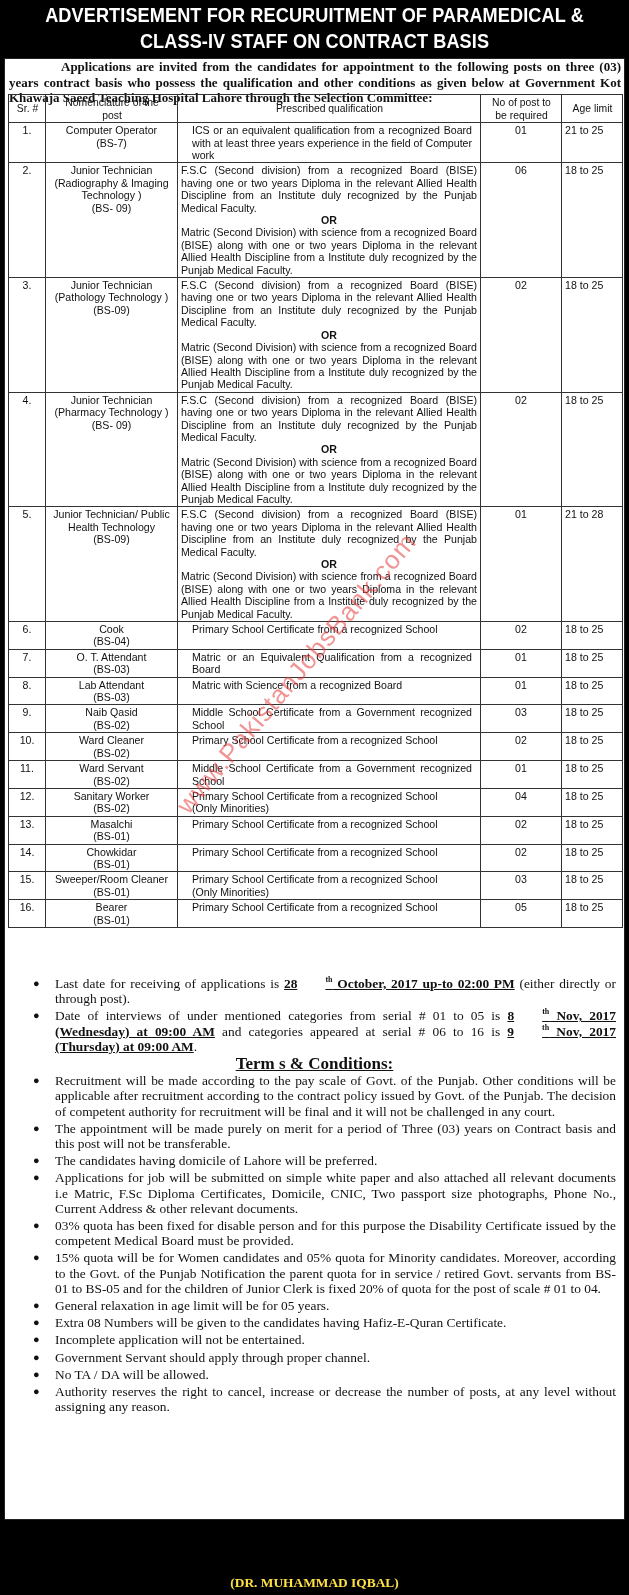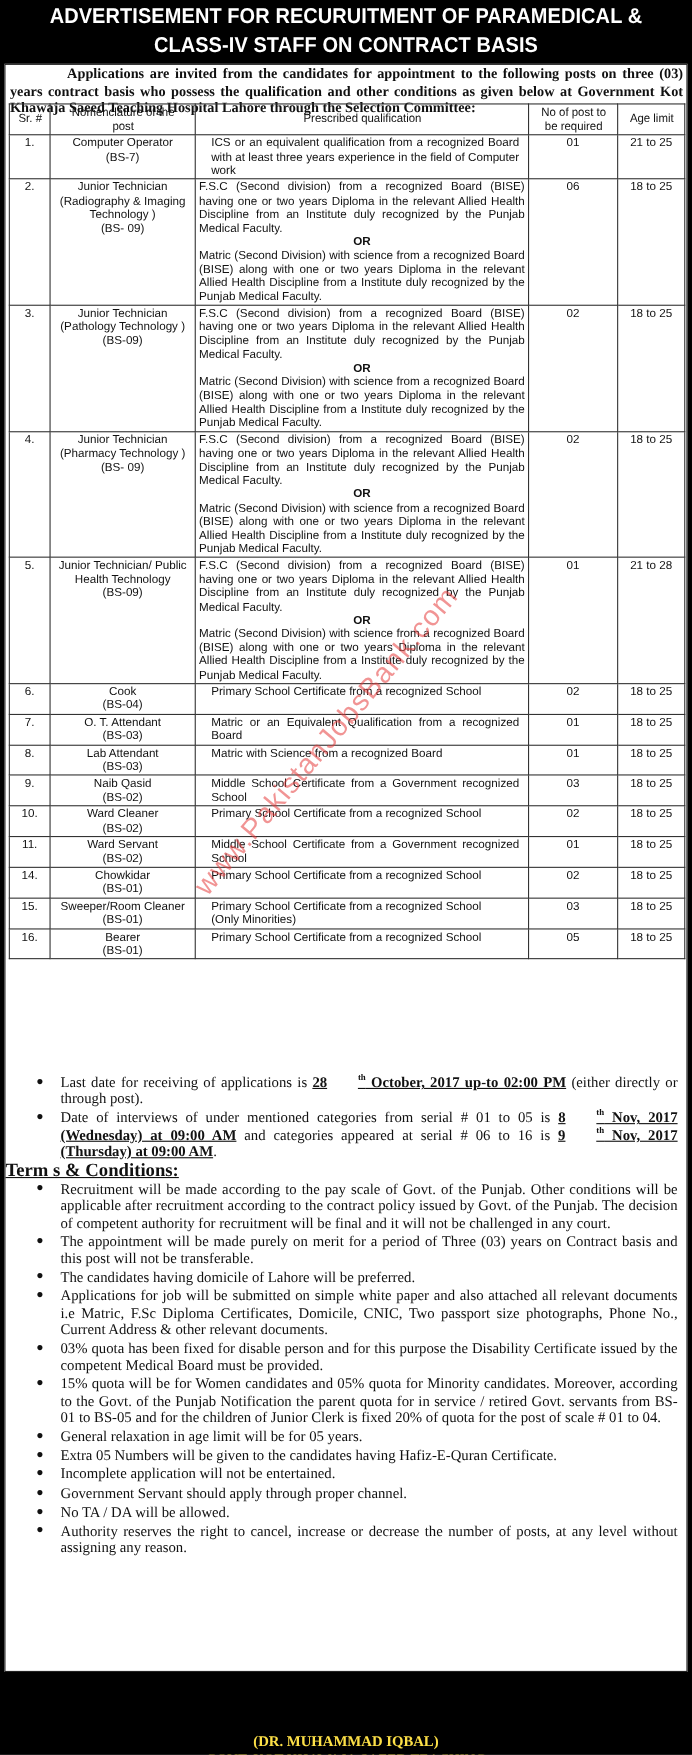--- a/index.html
+++ b/index.html
@@ -12,30 +12,30 @@
   .intro .indent { display:inline-block; width:52px; }
   table.posts { position:absolute; left:3px; top:35px; width:614px; border-collapse:collapse; table-layout:fixed; font-family:"Liberation Sans", sans-serif; font-size:10.6px; line-height:12.4px; }
   table.posts th, table.posts td { border:1px solid #333; vertical-align:top; padding:1px 3px; }
   table.posts th { font-weight:normal; text-align:center; vertical-align:middle; font-size:10.8px; line-height:12.6px; transform:scaleX(0.96); }
   table.posts th span { display:block; }
   td.sr { text-align:center; padding-right:10px; }
   td.nom { text-align:center; }
   td.qual { text-align:justify; padding-left:4px; padding-right:6px; }
   td.qual.simple { text-align:justify; padding-left:14px; padding-right:8px; }
   td.num { text-align:center; padding-top:5px; }
-  td.age { text-align:center; padding-top:3px; }
+  td.age { padding-top:3px; }
   .or { text-align:center; font-weight:bold; }
   .qual p { margin:0; }
   .notes { position:absolute; left:0; top:917px; width:619px; font-family:"Liberation Serif", serif; font-size:13.4px; line-height:15.2px; }
   .notes ul { list-style:none; margin:0; padding:0; }
   .notes li { position:relative; padding-left:50px; padding-right:8px; text-align:justify; margin-bottom:2px; }
   .notes li .bullet { position:absolute; left:28px; top:0; font-size:11px; }
   .notes b u, .notes u b { font-weight:bold; }
   sup { font-size:8px; vertical-align:top; line-height:8px;margin-left:28px; }
-  .terms-title { font-family:"Liberation Serif", serif; font-weight:bold; font-size:17px; text-decoration:underline; padding-left:0; margin:2px 0 2px; }
+  .terms-title { font-family:"Liberation Serif", serif; font-weight:bold; font-size:17px; text-decoration:underline; padding-left:0; margin:2px 0 2px;text-align:center; }
   .footer { position:absolute; left:0; top:1572px; width:629px; height:75px; background:#000; color:#fde047; }
   .footer .sig { text-align:center; font-family:"Liberation Serif", serif; font-size:13.4px; line-height:17px; padding-top:2px; }
   .footer .sig .name { font-weight:bold; }
   .footer .code { position:absolute; left:6px; bottom:3px; font-family:"Liberation Sans", sans-serif; font-weight:bold; font-size:19px; }
   .watermark { position:absolute; left:170px; top:800px; transform:rotate(-50deg); transform-origin:left top; font-family:"Liberation Sans", sans-serif; font-size:26px; color:rgba(230,60,60,0.55); letter-spacing:1px; white-space:nowrap; pointer-events:none; }
 </style>
 </head>
 <body>
 
 <div class="header">
@@ -210,20 +210,46 @@
         <tr>
           <td class="sr">11.</td>
           <td class="nom">
             <div>Ward Servant</div>
             <div>(BS-02)</div>
           </td>
           <td class="qual simple">
             <p>Middle School Certificate from a Government recognized School</p>
           </td>
           <td class="num">01</td>
+          <td class="age">18 to 25</td>
+        </tr>
+        <tr>
+          <td class="sr">12.</td>
+          <td class="nom">
+            <div>Sanitary Worker</div>
+            <div>(BS-02)</div>
+          </td>
+          <td class="qual simple">
+            <p>Primary School Certificate from a recognized School</p>
+            <p>(Only Minorities)</p>
+          </td>
+          <td class="num">04</td>
+          <td class="age">18 to 25</td>
+        </tr>
+        <tr>
+          <td class="sr">13.</td>
+          <td class="nom">
+            <div>Masalchi</div>
+            <div>(BS-01)</div>
+          </td>
+          <td class="qual simple">
+            <p>Primary School Certificate from a recognized School</p>
+            <p>&nbsp;</p>
+          </td>
+          <td class="num">02</td>
           <td class="age">18 to 25</td>
         </tr>
         <tr>
           <td class="sr">14.</td>
           <td class="nom">
             <div>Chowkidar</div>
             <div>(BS-01)</div>
           </td>
           <td class="qual simple">
             <p>Primary School Certificate from a recognized School</p>
@@ -268,21 +294,21 @@
     </ul>
     <div class="terms-title">Term s &amp; Conditions:</div>
     <ul id="terms">
         <li><span class="bullet">●</span><span>Recruitment will be made according to the pay scale of Govt. of the Punjab. Other conditions will be applicable after recruitment according to the contract policy issued by Govt. of the Punjab. The decision of competent authority for recruitment will be final and it will not be challenged in any court.</span></li>
         <li><span class="bullet">●</span><span>The appointment will be made purely on merit for a period of Three (03) years on Contract basis and this post will not be transferable.</span></li>
         <li><span class="bullet">●</span><span>The candidates having domicile of Lahore will be preferred.</span></li>
         <li><span class="bullet">●</span><span>Applications for job will be submitted on simple white paper and also attached all relevant documents i.e Matric, F.Sc Diploma Certificates, Domicile, CNIC, Two passport size photographs, Phone No., Current Address &amp; other relevant documents.</span></li>
         <li><span class="bullet">●</span><span>03% quota has been fixed for disable person and for this purpose the Disability Certificate issued by the competent Medical Board must be provided.</span></li>
         <li><span class="bullet">●</span><span>15% quota will be for Women candidates and 05% quota for Minority candidates. Moreover, according to the Govt. of the Punjab Notification the parent quota for in service / retired Govt. servants from BS-01 to BS-05 and for the children of Junior Clerk is fixed 20% of quota for the post of scale # 01 to 04.</span></li>
         <li><span class="bullet">●</span><span>General relaxation in age limit will be for 05 years.</span></li>
-        <li><span class="bullet">●</span><span>Extra 05 Numbers will be given to the candidates having Hafiz-E-Quran Certificate.</span></li>
+        <li><span class="bullet">●</span><span>Extra 08 Numbers will be given to the candidates having Hafiz-E-Quran Certificate.</span></li>
         <li><span class="bullet">●</span><span>Incomplete application will not be entertained.</span></li>
         <li><span class="bullet">●</span><span>Government Servant should apply through proper channel.</span></li>
         <li><span class="bullet">●</span><span>No TA / DA will be allowed.</span></li>
         <li><span class="bullet">●</span><span>Authority reserves the right to cancel, increase or decrease the number of posts, at any level without assigning any reason.</span></li>
       </ul>
   </div>
 </div>
 
 <div class="watermark">www.PakistanJobsBank.com</div>
 

